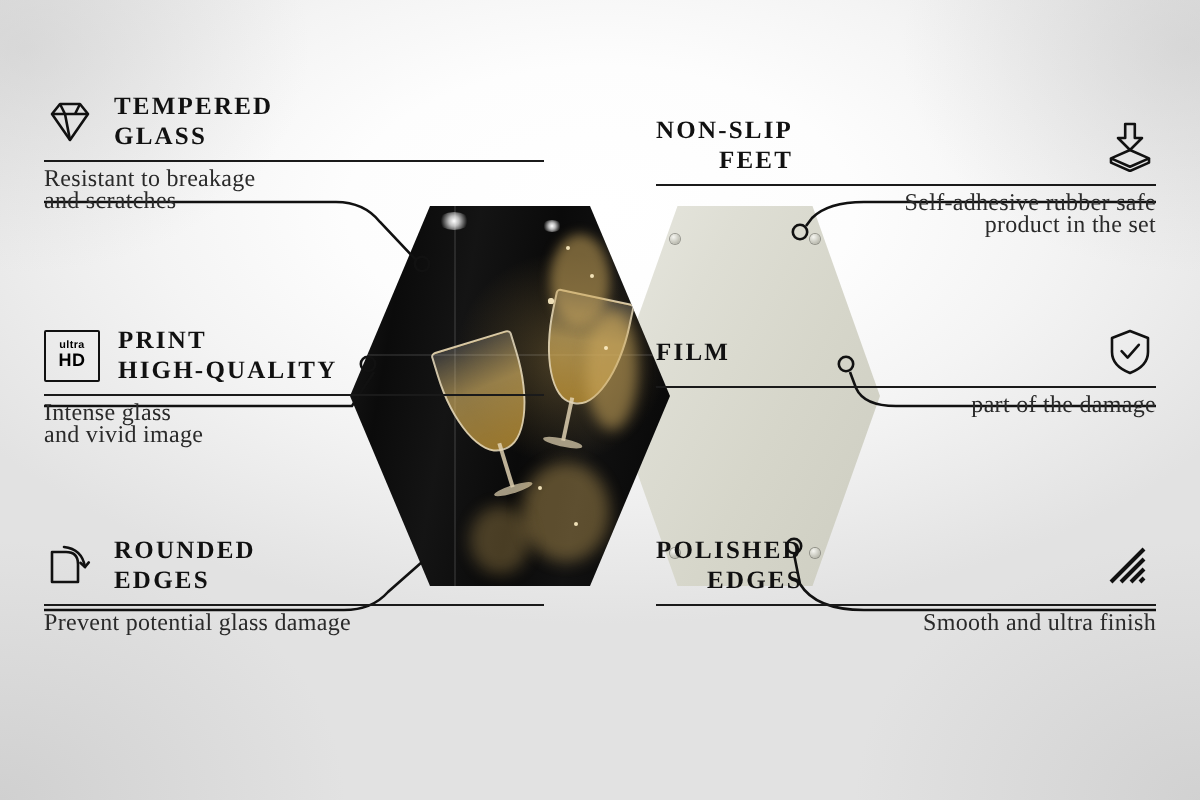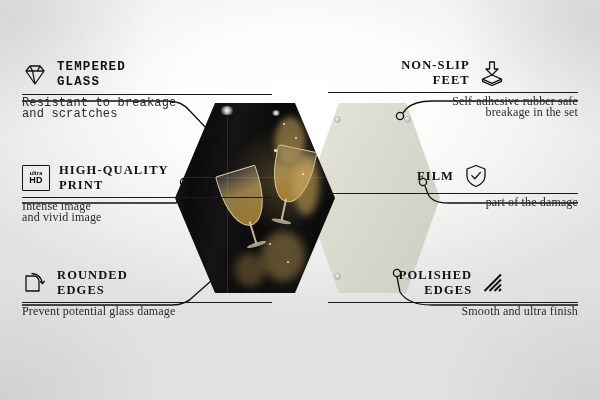--- a/index.html
+++ b/index.html
@@ -74,35 +74,35 @@
   .splash{position:absolute;border-radius:50%;background:rgba(206,170,92,.55);}
   .bubble{position:absolute;border-radius:50%;background:rgba(255,240,198,.9);}
 
   
   #links{position:absolute;left:0;top:0;width:600px;height:400px;}
 
   
   .feature{position:absolute;width:250px;}
   .feature .head{display:flex;align-items:center;gap:9px;}
   .feature.left .head{justify-content:flex-start;}
-  .feature.right .head{justify-content:center;}
+  .feature.right .head{justify-content:space-between;}
   .title{
     font-size:12.5px;font-weight:700;letter-spacing:1.1px;color:#111;
     line-height:15px;text-transform:uppercase;
   }
   .feature.right .title{text-align:right;}
   .icon{flex:0 0 auto;width:26px;height:26px;display:block;}
   .rule{height:1px;background:#1a1a1a;margin-top:4px;}
   .desc{
     font-size:12px;color:#2a2a2a;line-height:11.4px;margin-top:3px;
     letter-spacing:.15px;
   }
   .feature.right .desc{text-align:right;}
 
-  #f-tempered{left:22px;top:60px;font-family:Liberation Mono, monospace;}
+  #f-tempered{left:22px;top:46px;}
   #f-print{left:22px;top:163px;}
   #f-rounded{left:22px;top:268px;}
   #f-feet{left:328px;top:58px;}
   #f-film{left:328px;top:163px;}
   #f-polished{left:328px;top:268px;font-family:Liberation Serif, serif;}
 
   .ultrahd{
     width:26px;height:24px;border:1.5px solid #111;border-radius:1px;
     display:flex;flex-direction:column;align-items:center;justify-content:center;
     line-height:1;
@@ -195,27 +195,27 @@
     </div>
   </div>
 
   <div class="feature left" id="f-print">
     <div class="head">
       <div class="ultrahd">
         <span class="u">ultra</span>
         <span class="hd">HD</span>
       </div>
       <div class="title">
+        <div>PRINT</div>
         <div>HIGH-QUALITY</div>
-        <div>PRINT</div>
-      </div>
-    </div>
-    <div class="rule"></div>
-    <div class="desc">
-      <div>Intense image</div>
+      </div>
+    </div>
+    <div class="rule"></div>
+    <div class="desc">
+      <div>Intense glass</div>
       <div>and vivid image</div>
     </div>
   </div>
 
   <div class="feature left" id="f-rounded">
     <div class="head">
       <svg class="icon" viewBox="0 0 26 26">
         <g fill="none" stroke="#111" stroke-width="1.3" stroke-linejoin="round" stroke-linecap="round">
           <path d="M4,6 L4,21 L17,21 L17,12 Q17,6 11,6 Z"></path>
           <path d="M10,3.5 Q19,4.5 20.5,13.5"></path>
@@ -243,21 +243,21 @@
         <g fill="none" stroke="#111" stroke-width="1.3" stroke-linejoin="round">
           <path d="M10.6,2 L15.4,2 L15.4,9 L19,9 L13,15 L7,9 L10.6,9 Z"></path>
           <path d="M13,15 L22.5,19.2 L13,23.4 L3.5,19.2 Z"></path>
           <path d="M3.5,19.2 L3.5,21.3 L13,25.5 L22.5,21.3 L22.5,19.2"></path>
         </g>
       </svg>
     </div>
     <div class="rule"></div>
     <div class="desc">
       <div>Self-adhesive rubber safe</div>
-      <div>breakage in the set</div>
+      <div>product in the set</div>
     </div>
   </div>
 
   <div class="feature right" id="f-film">
     <div class="head">
       <div class="title">
         <div>FILM</div>
       </div>
       <svg class="icon" viewBox="0 0 26 26">
         <g fill="none" stroke="#111" stroke-width="1.3" stroke-linejoin="round" stroke-linecap="round">

